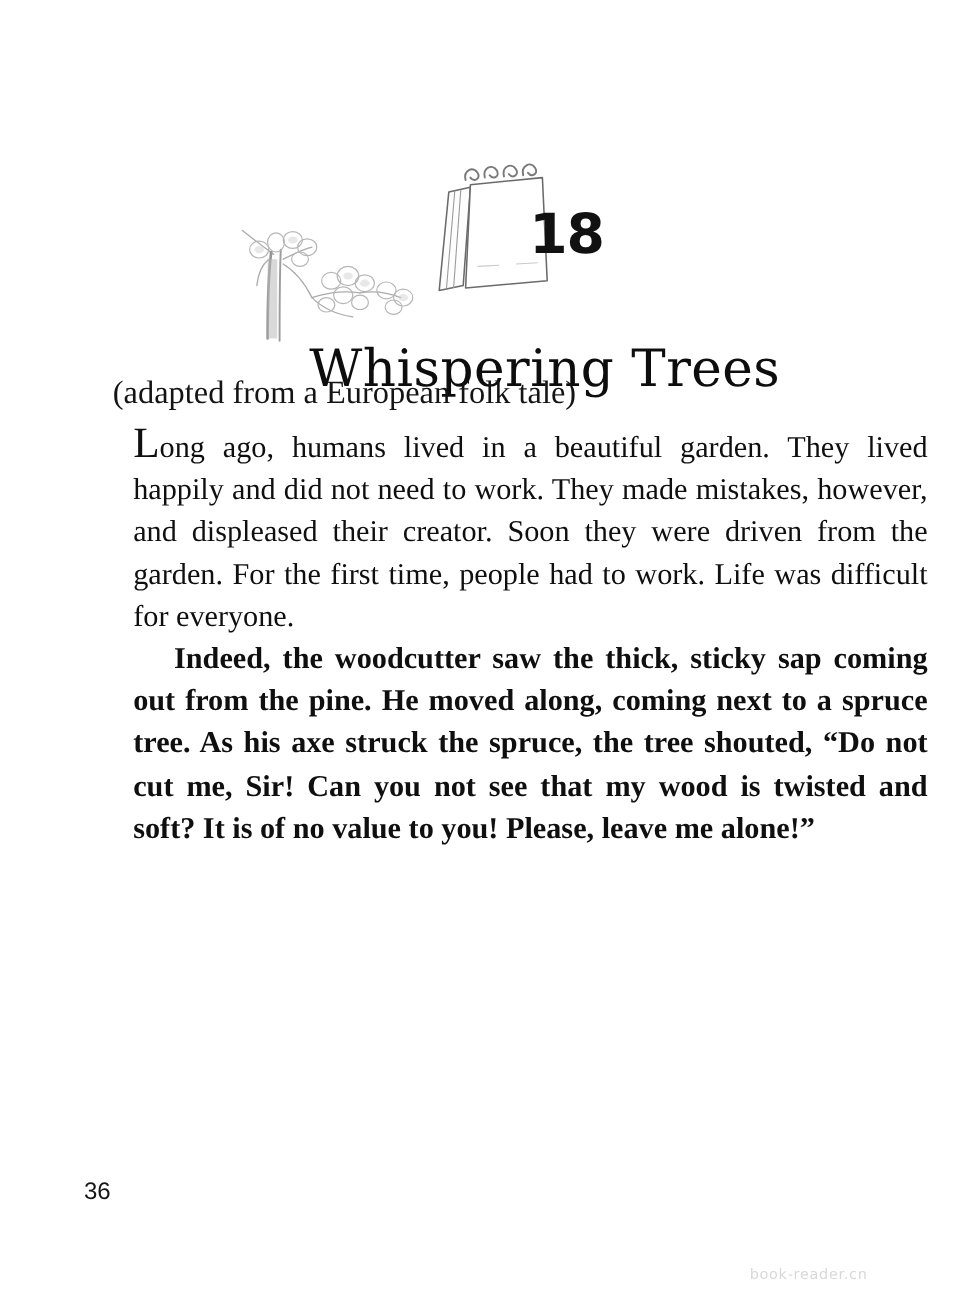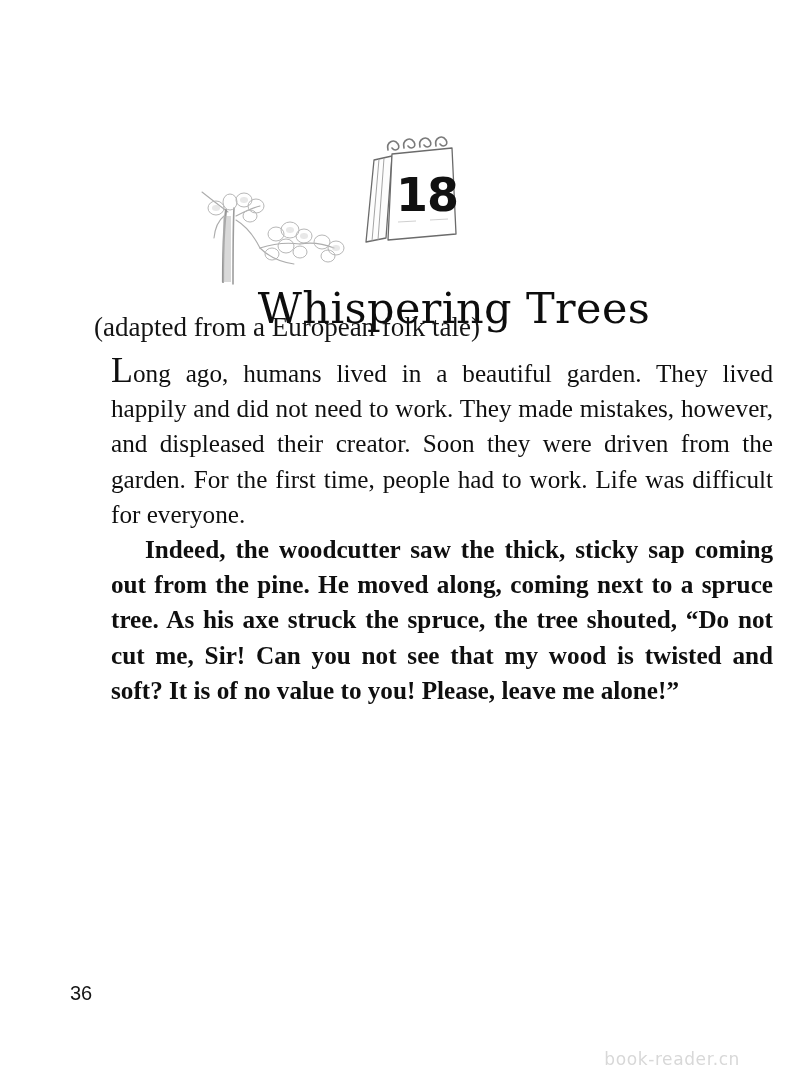--- a/index.html
+++ b/index.html
@@ -52,20 +52,21 @@
     top: 38px;
     width: 70px;
     height: 60px;
     font-family: "DejaVu Sans", "Liberation Sans", sans-serif;
     font-size: 46px;
     font-weight: 700;
     color: #111111;
     text-align: center;
     line-height: 58px;
     letter-spacing: -1px;
+    padding-left: 45px;
   }
 
   
   .chapter-title {
     position: absolute;
     left: 70px;
     top: 254px;
     width: 660px;
     text-align: center;
     font-family: "DejaVu Serif", "Liberation Serif", serif;
@@ -123,24 +124,24 @@
   .page-number {
     position: absolute;
     left: 70px;
     top: 982px;
     font-size: 20px;
     color: #161616;
     font-family: Liberation Sans, sans-serif;
   }
   .watermark {
     position: absolute;
-    right: 60px;
+    right: 77px;
     bottom: 18px;
     font-family: "DejaVu Sans", "Liberation Sans", sans-serif;
-    font-size: 17px;
+    font-size: 12px;
     letter-spacing: 0.6px;
     color: #d8d8d8;
   }
 </style>
 </head>
 <body>
 
 <div class="page">
 
   <div class="illustration">

